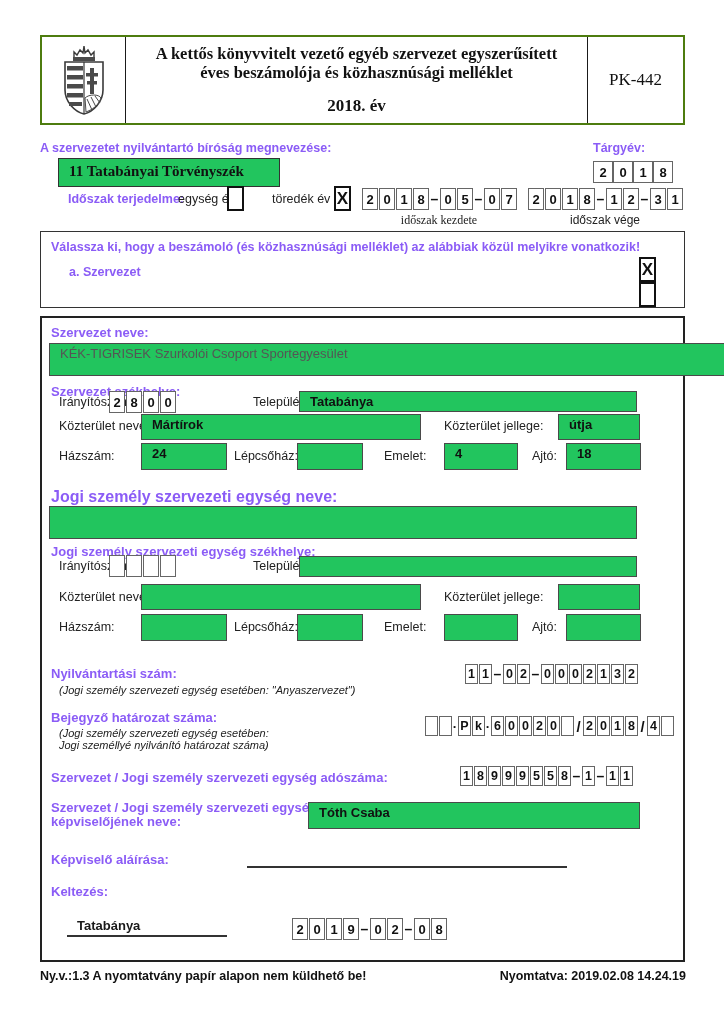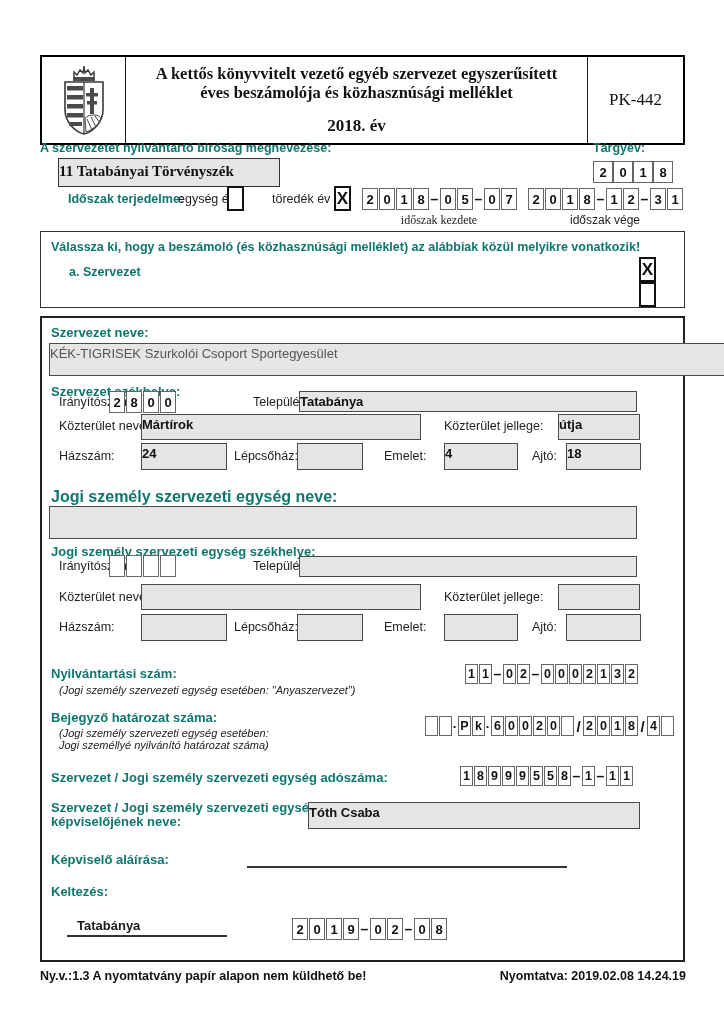--- a/index.html
+++ b/index.html
@@ -6,38 +6,38 @@
   html,body { background:#fff; }
   .page {
     position:relative; width:724px; height:1024px; background:#fff;
     font-family:"Liberation Sans", sans-serif; color:#1a1a1a; overflow:hidden;
   }
   .abs { position:absolute; }
 
   
   .header-box {
     position:absolute; left:40px; top:35px; width:645px; height:90px;
-    border:2px solid #000000; display:flex;margin-top:20px;
+    border:2px solid #4d7c0f; display:flex;
   }
   .emblem-cell { width:84px; border-right:1.5px solid #1a1a1a; display:flex; align-items:center; justify-content:center; }
   .title-cell { flex:1; border-right:1.5px solid #1a1a1a; text-align:center; padding-top:7px;
     font-family:"Liberation Serif", serif; font-weight:bold; }
   .title-l1,.title-l2 { font-size:16.5px; line-height:1.18; color:#111; }
   .title-year { font-size:17px; margin-top:13px; color:#111; }
   .code-cell { width:95px; display:flex; align-items:center; justify-content:center;
     font-family:"Liberation Serif", serif; font-size:17px; color:#111; }
 
   
-  .lb { font-weight:bold; font-size:12.5px; color:#0f766e; white-space:nowrap; }
+  .lb { font-weight:bold; font-size:12.5px; color:#8b5cf6; white-space:nowrap; }
   .fl { font-size:12.5px; color:#222; white-space:nowrap; }
   .it { font-style:italic; font-size:11px; color:#222; white-space:nowrap; }
 
   
-  .inp { border:1.5px solid #4a4a4a; background:#e5e5e5; font-size:13px; font-weight:bold;
-         color:#111; padding:2px 0; overflow:hidden; white-space:nowrap; }
+  .inp { border:1.5px solid #4a4a4a; background:#22c55e; font-size:13px; font-weight:bold;
+         color:#111; padding:2px 10px; overflow:hidden; white-space:nowrap; }
   .inp.serif { font-family:"Liberation Serif", serif; font-size:15px; border-color:#333; padding-top:4px; }
   .inp.gray { font-weight:normal; color:#555; }
 
   
   .boxes { display:flex; align-items:center; gap:1px; }
   .boxes .cell { display:inline-flex; align-items:center; justify-content:center;
     border:1px solid #666; background:#fff; font-weight:bold; font-size:13px; color:#111; }
   .bx-lg .cell { width:16px; height:22px; }
   .bx-xl .cell { width:20px; height:22px; margin-right:-1px; }
   .bx-md .cell { width:13px; height:20px; font-size:12.5px; }

